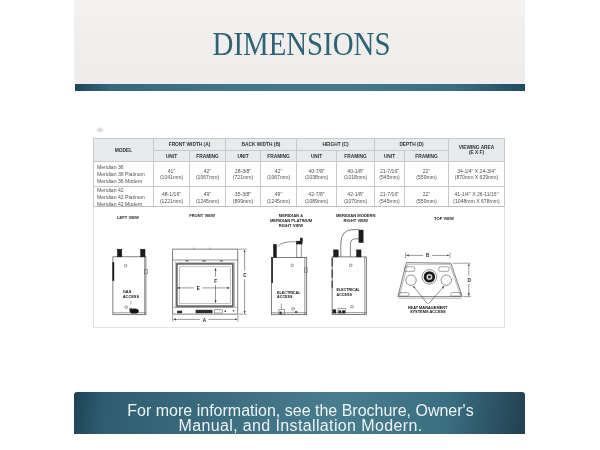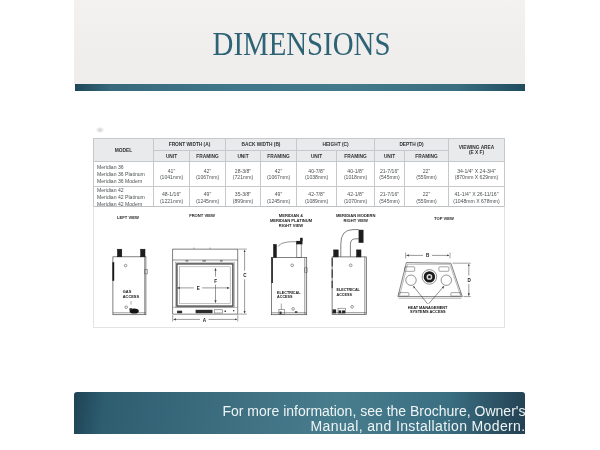--- a/index.html
+++ b/index.html
@@ -9,21 +9,21 @@
 #bar{position:absolute;left:75px;top:84px;width:450px;height:7px;background:linear-gradient(90deg,#1d4759 0%,#37687b 8%,#41768a 35%,#44798c 60%,#3a6d80 85%,#1f4b5d 100%);}
 #smudge{position:absolute;left:96px;top:127px;width:8px;height:6px;background:radial-gradient(ellipse at center,rgba(160,165,168,.55),rgba(190,195,198,.25) 55%,rgba(255,255,255,0) 75%);}
 #tbl{position:absolute;left:93px;top:138px;border-collapse:collapse;table-layout:fixed;border:1px solid #a7aaac;}
 #tbl td{border:1px solid #c6c9cb;overflow:hidden;white-space:nowrap;padding:0;}
 #tbl .h{background:#e8eaeb;color:#2e3233;font-weight:bold;font-size:4.8px;text-align:center;}
 #tbl .d{color:#4c5052;font-size:5.1px;text-align:center;line-height:6.5px;}
 #tbl .m{color:#4c5052;font-size:5.1px;text-align:left;padding-left:3px;line-height:7px;}
 #dbox{position:absolute;left:93px;top:206px;width:410px;height:120px;border:1px solid #e3e3e3;border-top:1px solid #bfc2c4;background:#fff;}
 #dsvg{position:absolute;left:0;top:0;}
 #foot{position:absolute;left:73.5px;top:392px;width:451px;height:58px;border-radius:3px 3px 0 0;background:linear-gradient(98deg,#1e4255 0%,#2e5d70 7%,#3f7183 38%,#487d8e 58%,#3a6e81 82%,#223f50 100%);}
-#ftext{position:absolute;left:75.5px;top:403.8px;width:450px;text-align:right;color:#eef4f5;font-size:14px;line-height:14.9px;}
+#ftext{position:absolute;left:75.5px;top:403.8px;width:450px;text-align:center;color:#eef4f5;font-size:16px;line-height:14.9px;}
 </style>
 </head>
 <body>
 
 <div id="page">
 
 <div id="hdr"></div>
 
 <div id="title">DIMENSIONS</div>
 

